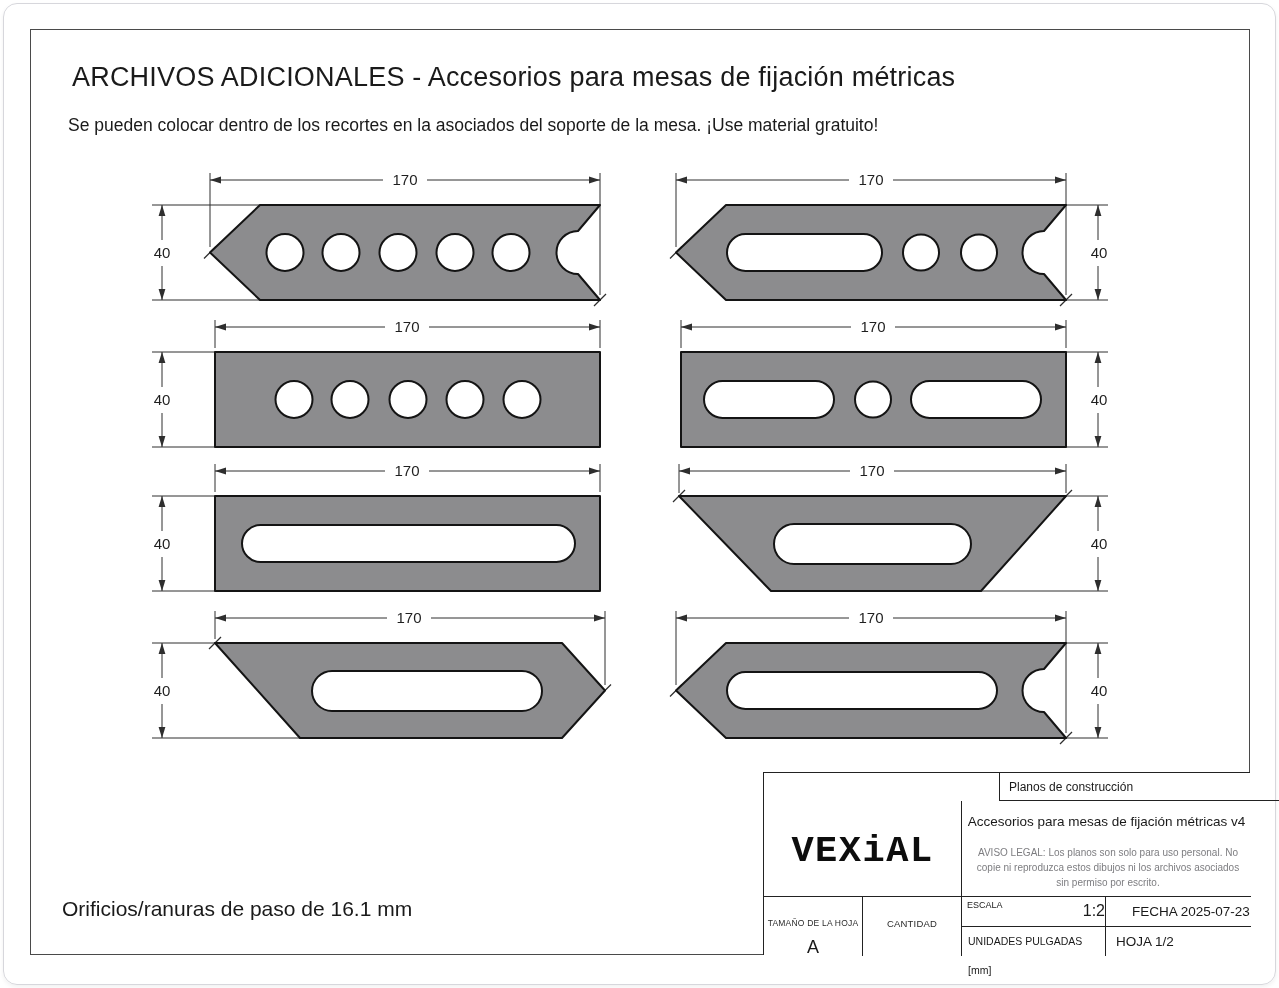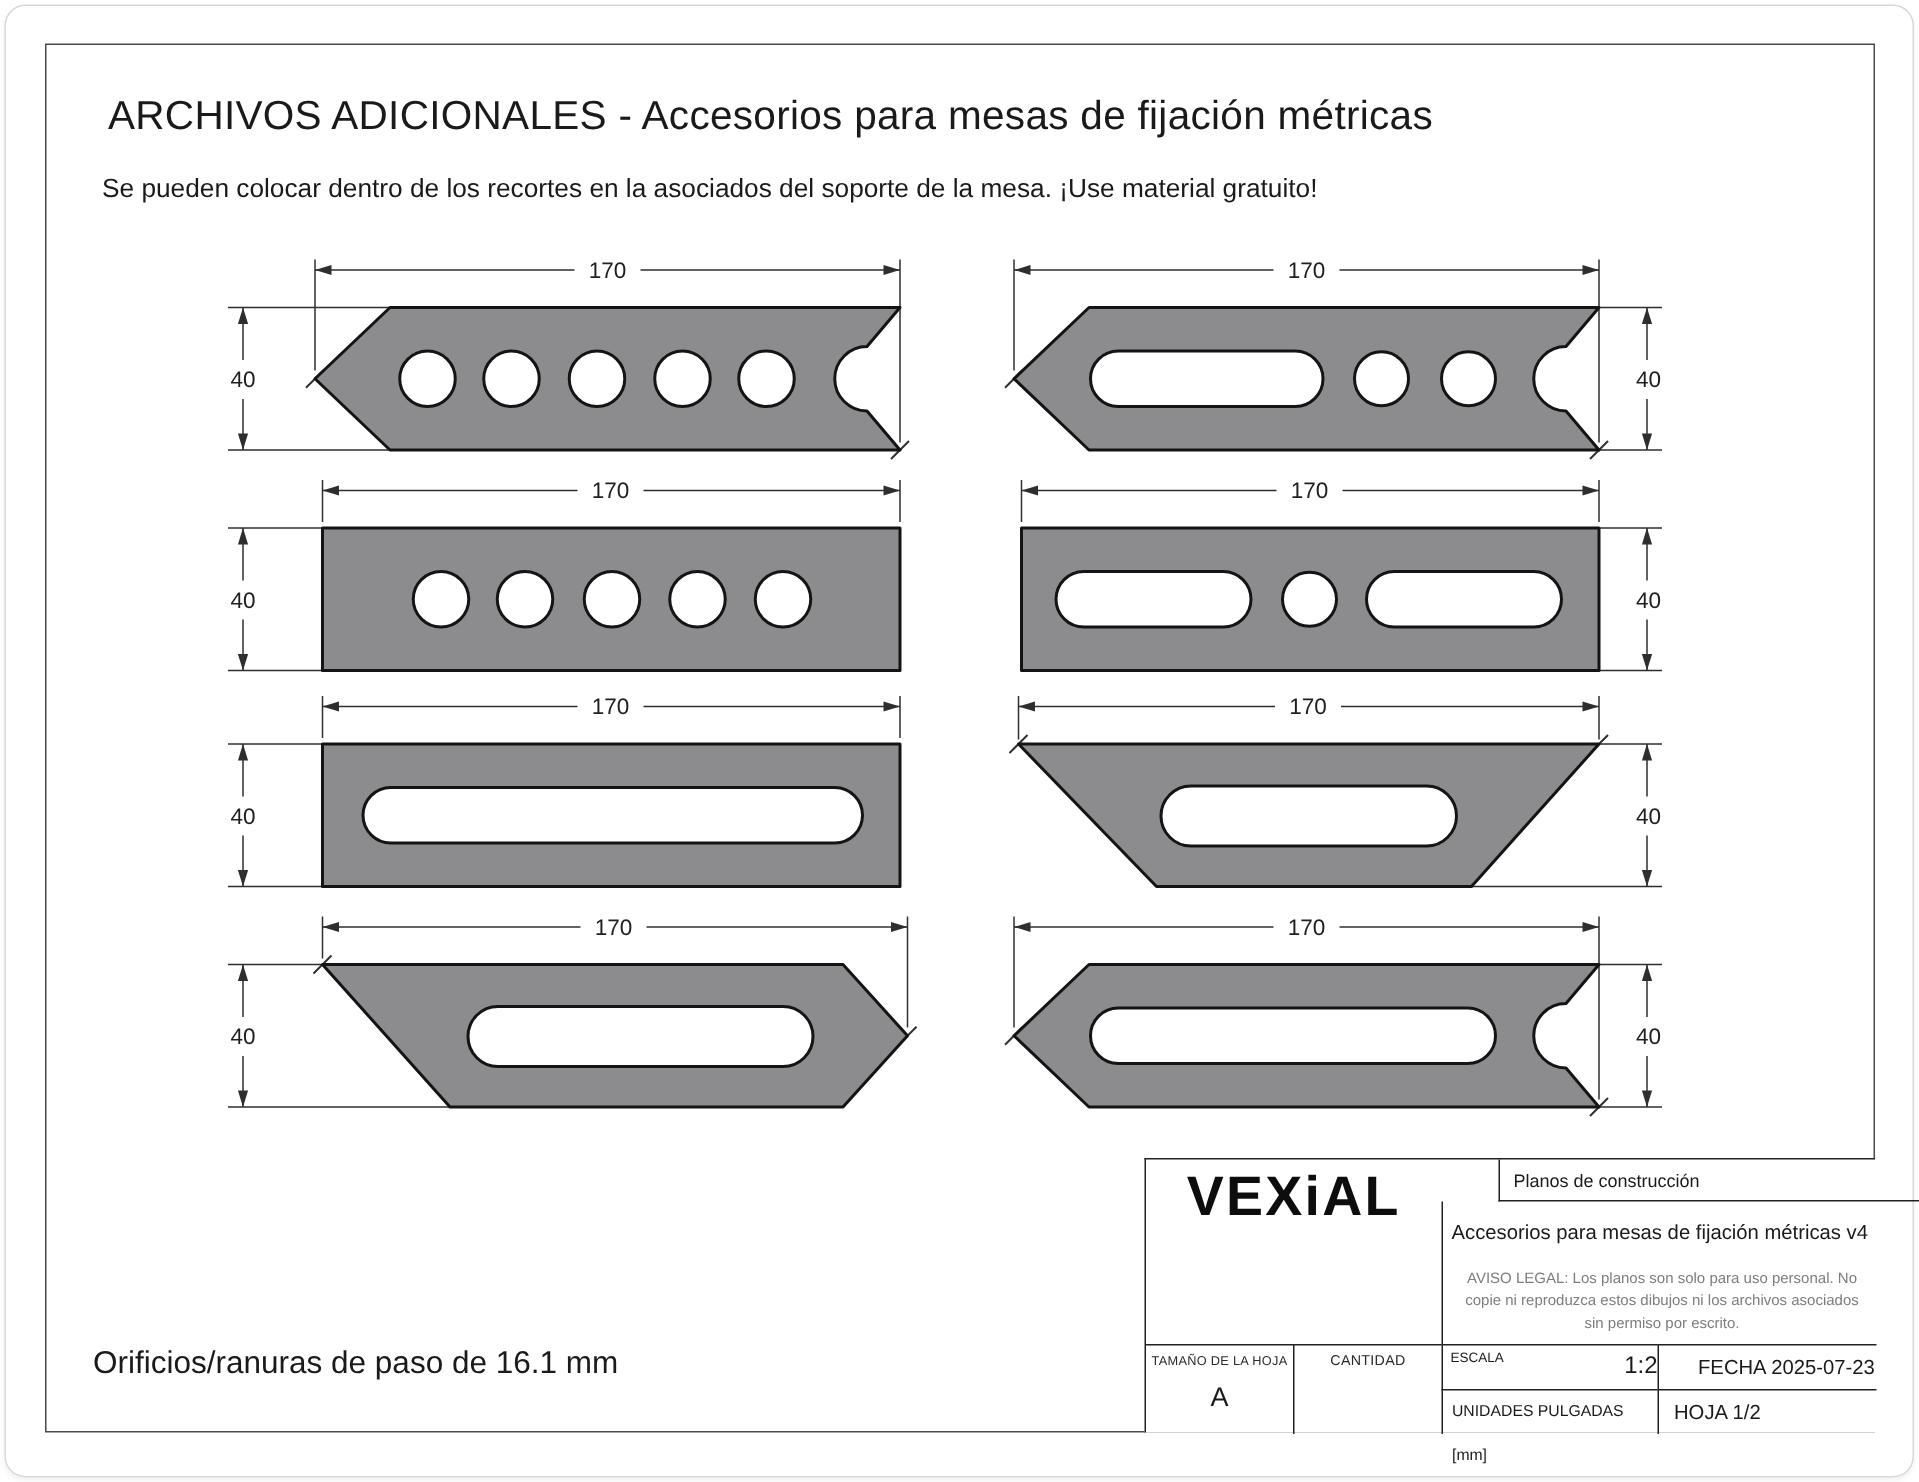--- a/index.html
+++ b/index.html
@@ -18,32 +18,32 @@
   .part { fill:#8c8c8e; stroke:#141414; stroke-width:2; stroke-linejoin:round; }
   .hole { fill:#ffffff; stroke:#141414; stroke-width:2; }
   .dim line { stroke:#2e2e2e; stroke-width:1; }
   .dim line.tick { stroke-width:1.3; }
   .dim polygon { fill:#2e2e2e; }
   .dim text { font:15px "Liberation Sans", sans-serif; fill:#1f1f1f; text-anchor:middle; }
 
   .titleblock { position:absolute; right:0; bottom:0; width:487px; height:183px;
                 border-left:1.5px solid #222; border-top:1.5px solid #222; background:#fff; }
   .tb-cell { position:absolute; }
-  .tb-logo-cell { left:0; top:4px; width:197px; height:123px; display:flex; align-items:flex-start; justify-content:center; }
+  .tb-logo-cell { left:0; top:16px; width:197px; height:123px; display:flex; align-items:center; justify-content:center;font-family:Liberation Mono, monospace; }
   .tb-logo { font-size:37px; font-weight:bold; letter-spacing:1.5px; color:#0d0d0d; }
   .tb-doctype { left:197px; top:0; width:290px; height:28px; border-left:1.5px solid #222;
                 border-bottom:1.5px solid #222; font-size:12px; padding:7px 0 0 9px;margin-left:38px; }
   .tb-main { left:197px; top:28px; width:290px; height:95px; border-left:1.5px solid #222; }
   .tb-title { margin-top:13px; text-align:center; font-size:13.5px; }
   .tb-legal { position:absolute; left:9px; right:6px; bottom:6px; font-size:10px; line-height:1.5;
               color:#7d7d80;text-align:center; }
   .tb-size { left:0; top:123px; width:98px; height:60px; border-top:1.5px solid #222; text-align:center; }
   .tb-qty  { left:98px; top:123px; width:99px; height:60px; border-top:1.5px solid #222;
              border-left:1.5px solid #222; text-align:center; }
-  .tb-label { font-size:8.5px; letter-spacing:.2px; padding-top:5px; color:#2a2a2a; }
+  .tb-label { font-size:8.5px; letter-spacing:.2px; padding-top:5px; color:#2a2a2a;margin-top:16px; }
   .tb-qty .tb-label { font-size:9.5px; }
   .tb-size-value { font-size:18px; margin-top:9px; }
   .tb-escala { left:197px; top:123px; width:144px; height:30px; border-top:1.5px solid #222;
                border-left:1.5px solid #222; }
   .tb-escala .lbl { position:absolute; left:5px; top:3px; font-size:9px; }
   .tb-escala .val { position:absolute; left:0; right:0; top:5px; text-align:right; font-size:16px; }
   .tb-fecha { left:341px; top:123px; width:146px; height:30px; border-top:1.5px solid #222;
               border-left:1.5px solid #222; font-size:13.5px; line-height:29px; padding-left:26px; }
   .tb-unidades { left:197px; top:153px; width:144px; height:30px; border-top:1.5px solid #222;
                  border-left:1.5px solid #222; font-size:10.5px; line-height:29px; padding-left:6px; }

